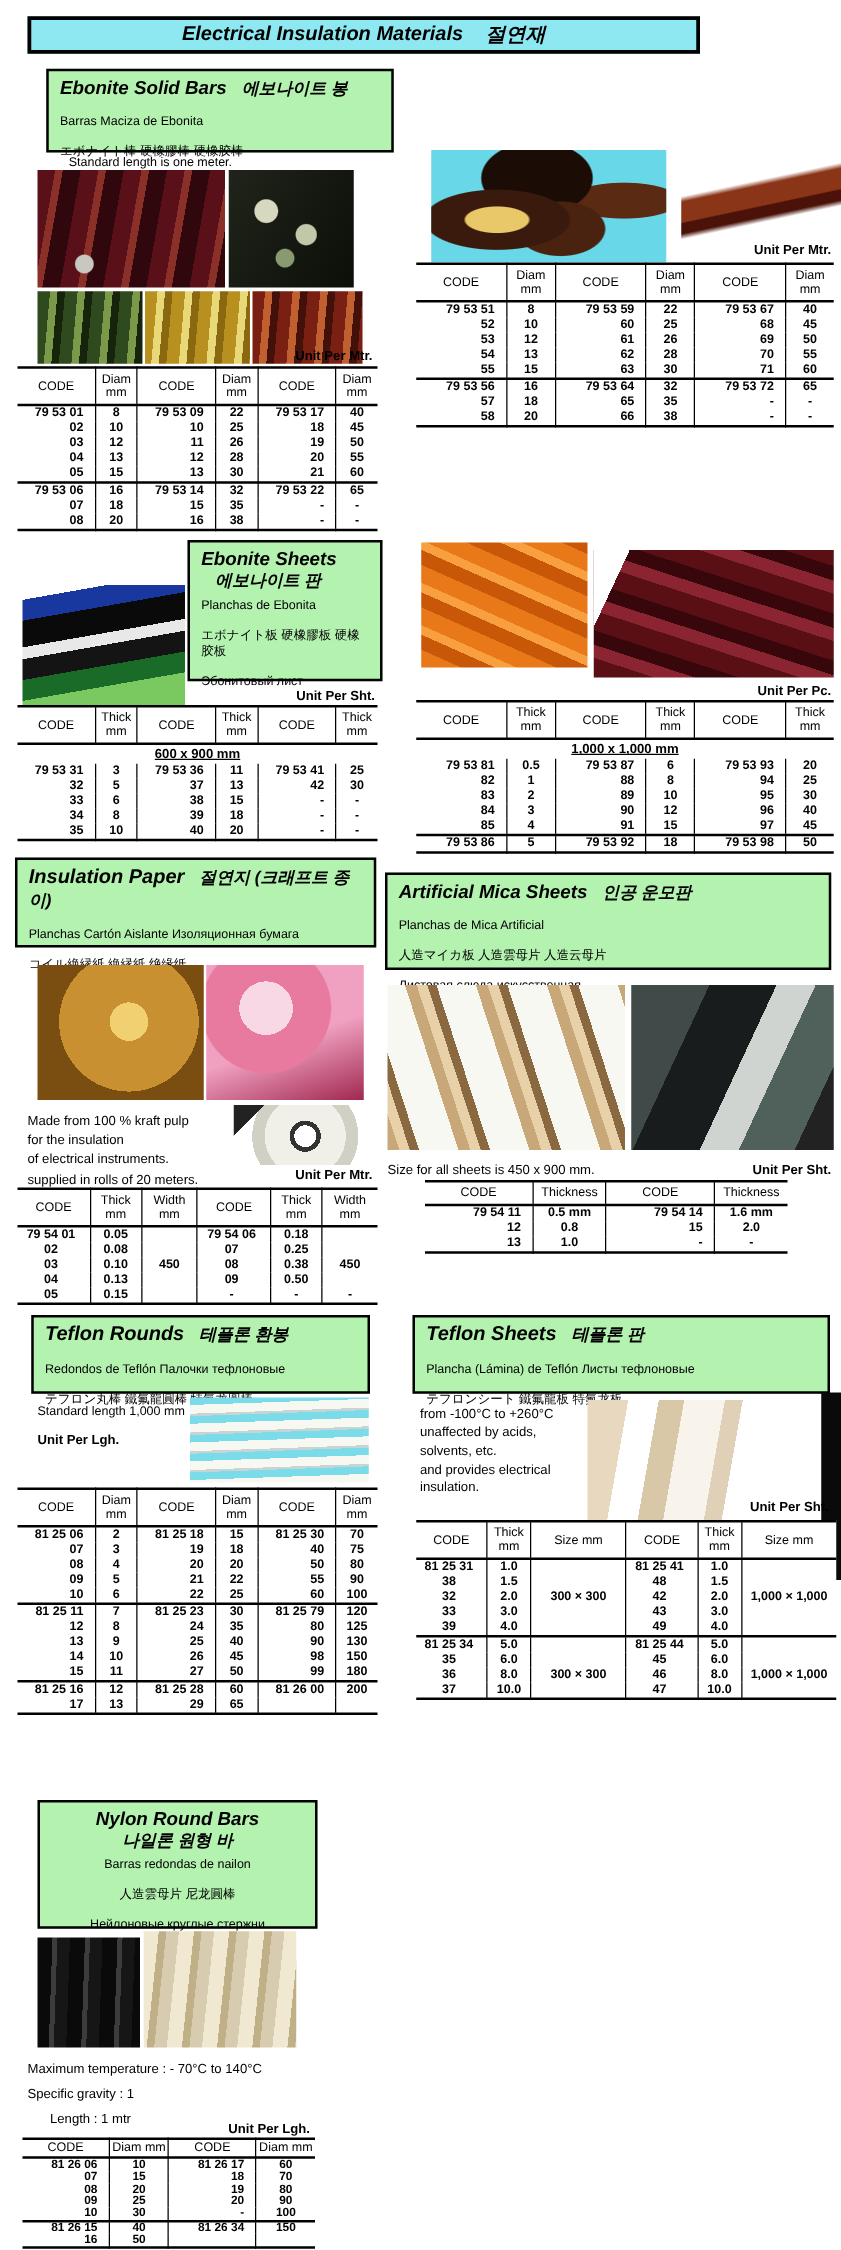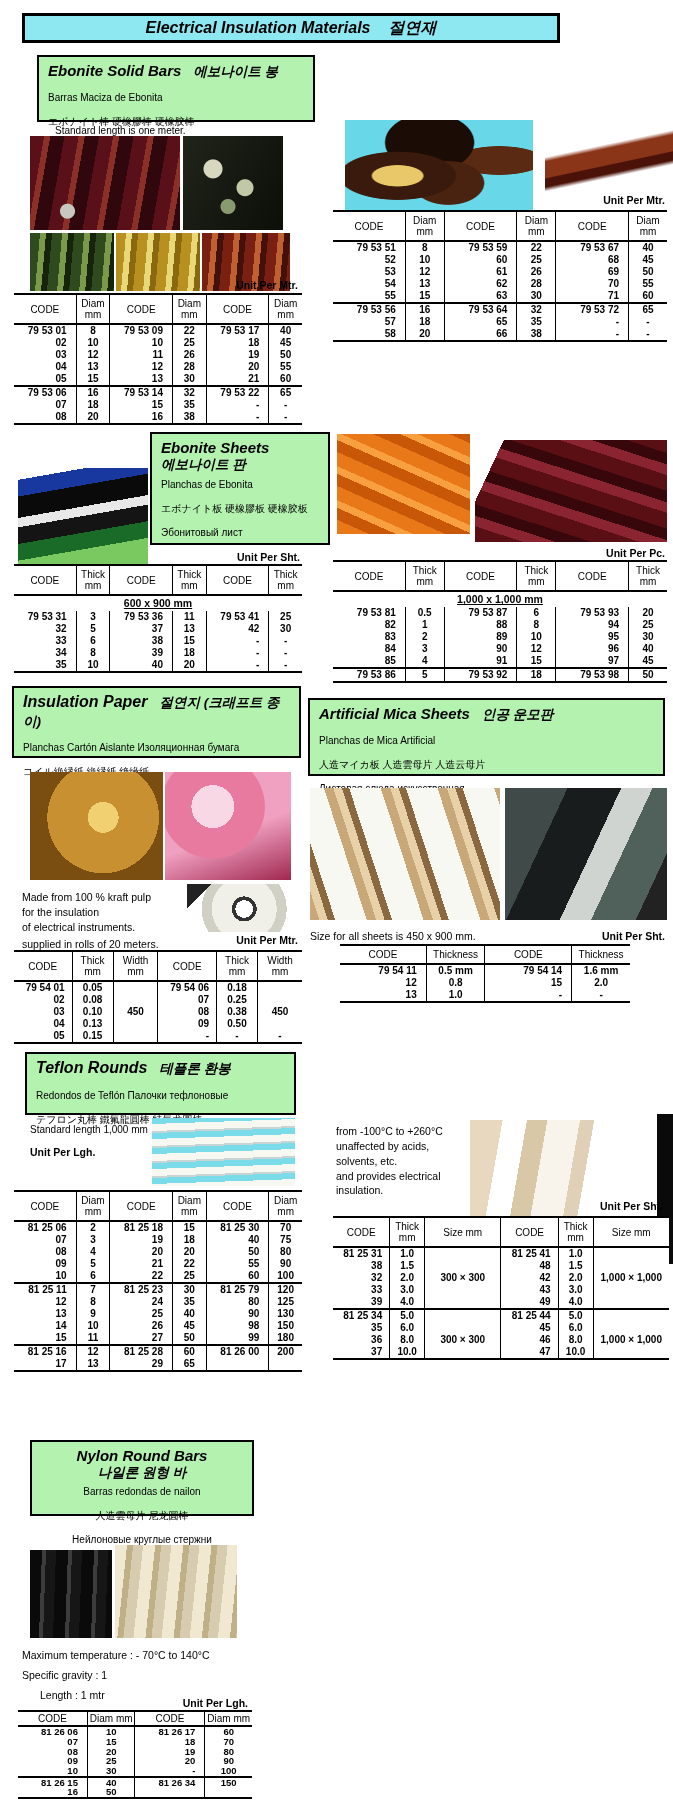--- a/index.html
+++ b/index.html
@@ -24,21 +24,21 @@
 
   .ctab{position:absolute;border-collapse:collapse;table-layout:fixed;
         border-top:2px solid #000;border-bottom:2px solid #000;background:#fff}
   .ctab thead{border-bottom:2px solid #000}
   .ctab tbody.grp+tbody.grp{border-top:2px solid #000}
   .ctab th{font-weight:normal;font-size:10px;line-height:1.12;padding:3px 1px;text-align:center}
   .ctab td{font-weight:bold;font-size:10px;line-height:1.2;padding:0 3px}
   .ctab th+th,.ctab td+td{border-left:1.5px solid #000}
   .alt2 td:nth-child(odd){text-align:right;padding-right:9px}
   .alt2 td:nth-child(even){text-align:center}
-  .alt3 td:nth-child(3n+1){text-align:right;padding-right:7px}
+  .alt3 td:nth-child(3n+1){text-align:center;padding-right:7px}
   .alt3 td:nth-child(3n+2),.alt3 td:nth-child(3n){text-align:center}
   .ctab .span-row td{text-align:center;font-weight:bold;text-decoration:underline;
         font-size:10.5px;padding:1px 0}
   .cols6 th:nth-child(odd){width:22%}   .cols6 th:nth-child(even){width:11.33%}
   .cols6w th:nth-child(3n+1){width:20.5%}.cols6w th:nth-child(3n+2){width:14%}.cols6w th:nth-child(3n){width:15.5%}
   .cols6s th:nth-child(3n+1){width:17%} .cols6s th:nth-child(3n+2){width:10%}.cols6s th:nth-child(3n){width:23%}
   .cols4 th:nth-child(odd){width:30%}   .cols4 th:nth-child(even){width:20%}
   #ny-table td{font-size:9.5px;line-height:1.02}
   #ny-table th{padding:1px}
 
@@ -101,36 +101,36 @@
     repeating-linear-gradient(92deg,#0a0a0a 0 12px,#3c3c3c 12px 16px,#161616 16px 26px)}
   #ph-ny2{left:115px;top:1545px;width:122px;height:93px;background:
     repeating-linear-gradient(96deg,#f0e8d0 0 12px,#c0b088 12px 18px,#d8ccb0 18px 28px)}
 
   
   #eb-box{left:37px;top:55px;width:278px;height:67px}
   #eb-note{left:55px;top:125px}
   #eb-unit{left:198px;top:279px;width:100px}
   #eb-table{left:14px;top:293px;width:288px}
 
-  #ebs-box{left:150px;top:432px;width:180px;height:113px}
+  #ebs-box{left:150px;top:432px;width:156px;height:113px}
   #ebs-unit{left:200px;top:551px;width:100px}
   #ebs-table{left:14px;top:564px;width:288px}
 
   #ip-box{left:12px;top:686px;width:289px;height:72px}
   #ip-d1{left:22px;top:890px}#ip-d2{left:22px;top:905px}#ip-d3{left:22px;top:920px}
   #ip-d4{left:22px;top:937px}
   #ip-unit{left:200px;top:934px;width:98px}
   #ip-table{left:14px;top:950px;width:288px}
 
   #tr-box{left:25px;top:1052px;width:271px;height:63px}
   #tr-note{left:30px;top:1124px}
   #tr-unit{left:30px;top:1146px;width:80px;text-align:left}
   #tr-table{left:14px;top:1190px;width:288px}
 
-  #ny-box{left:30px;top:1440px;width:224px;height:76px}
+  #ny-box{left:30px;top:1440px;width:224px;height:103px}
   #ny-s1{left:22px;top:1648px}#ny-s2{left:22px;top:1668px}#ny-s3{left:40px;top:1688px}
   #ny-unit{left:150px;top:1697px;width:98px}
   #ny-table{left:18px;top:1710px;width:234px}
 
   #bb-box{left:333px;top:50px;width:332px;height:66px}
   #bb-unit{left:558px;top:194px;width:107px}
   #bb-table{left:333px;top:210px;width:334px}
 
   #bs-box{left:333px;top:358px;width:330px;height:72px}
   #bs-unit{left:558px;top:547px;width:107px}
@@ -331,21 +331,21 @@
           <td>38</td>
           <td>-</td>
           <td>-</td>
         </tr>
       </tbody>
     </table>
 
   <div class="ph" id="ph-ebs"></div>
   <div class="gbox" id="ebs-box">
     <div class="t">Ebonite Sheets</div>
-    <div class="t tko" style="margin-left:0">에보나이트 판</div>
+    <div class="t tko" style="margin-left:11px">에보나이트 판</div>
     <div class="s" style="margin-top:5px">Planchas de Ebonita</div>
     <div class="s">エボナイト板 硬橡膠板 硬橡胶板</div>
     <div class="s">Эбонитовый лист</div>
   </div>
   <div class="unit" id="ebs-unit">Unit Per Sht.</div>
   <table class="ctab cols6 alt2" id="ebs-table">
       <thead>
         <tr>
           <th>CODE</th>
           <th>Thick<br>mm</th>
@@ -702,20 +702,25 @@
           <td>17</td>
           <td>13</td>
           <td>29</td>
           <td>65</td>
           <td></td>
           <td></td>
         </tr>
       </tbody>
     </table>
 
+  <div class="gbox" id="ts-box">
+    <div><span class="t" style="font-size:16px">Teflon Sheets</span><span class="t tko">테플론 판</span></div>
+    <div class="s">Plancha (Lámina) de Teflón  Листы тефлоновые</div>
+    <div class="s">テフロンシート  鐵氟龍板  特氟龙板</div>
+  </div>
   <div class="desc" id="ts-d1">from -100°C to +260°C</div>
   <div class="desc" id="ts-d2">unaffected by acids,</div>
   <div class="desc" id="ts-d3">solvents, etc.</div>
   <div class="desc" id="ts-d4">and provides electrical insulation.</div>
   <div class="ph" id="ph-ts"></div>
   <div id="ts-bar"></div>
   <div class="unit" id="ts-unit">Unit Per Sht.</div>
   <table class="ctab cols6s alt3" id="ts-table">
       <thead>
         <tr>

